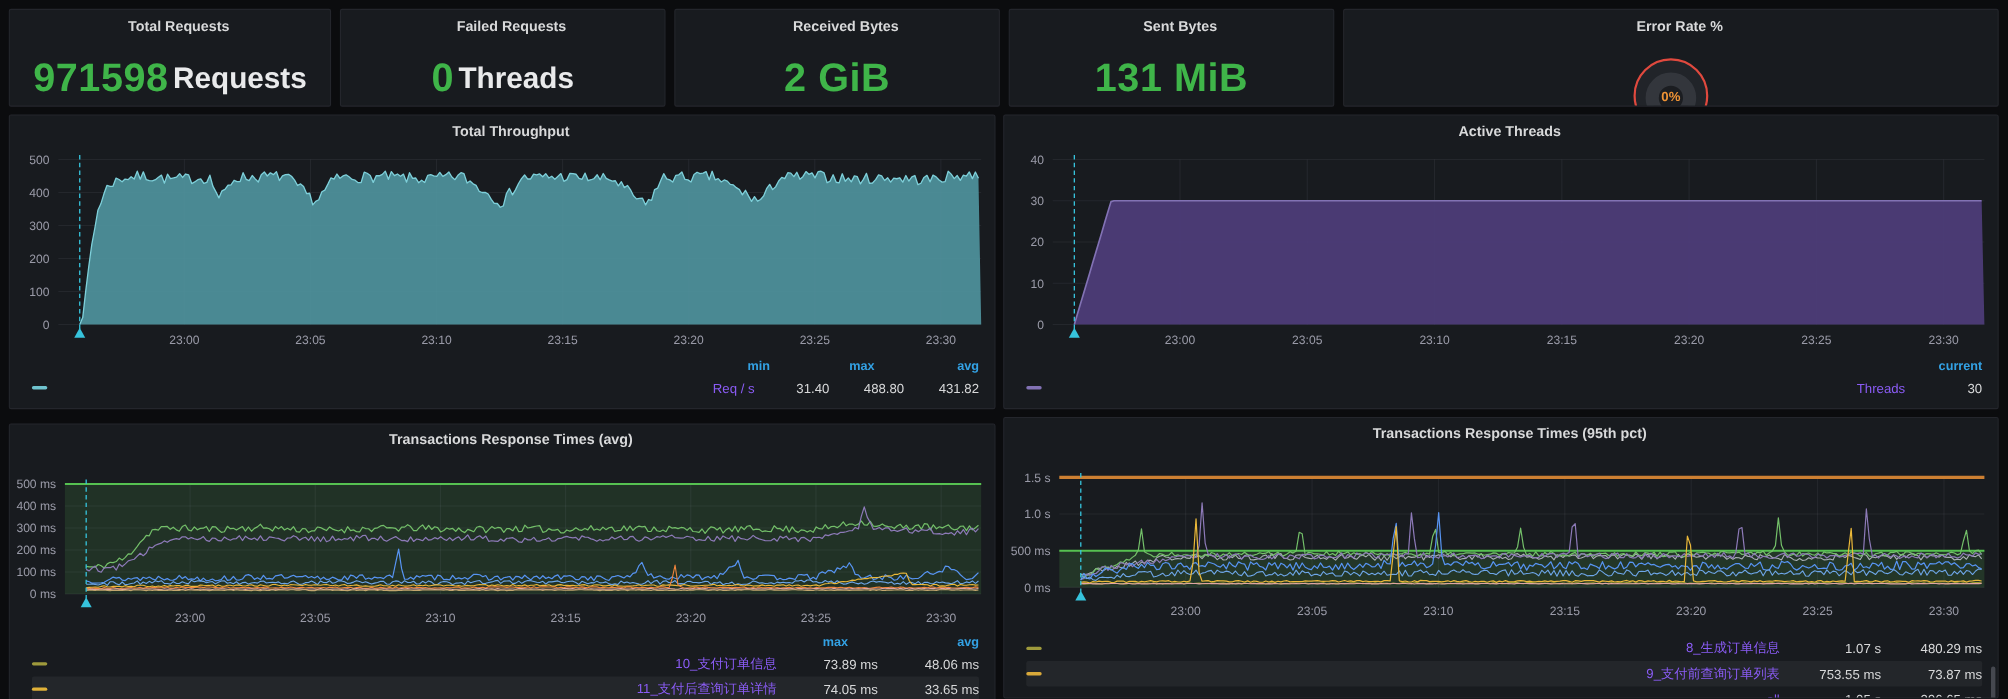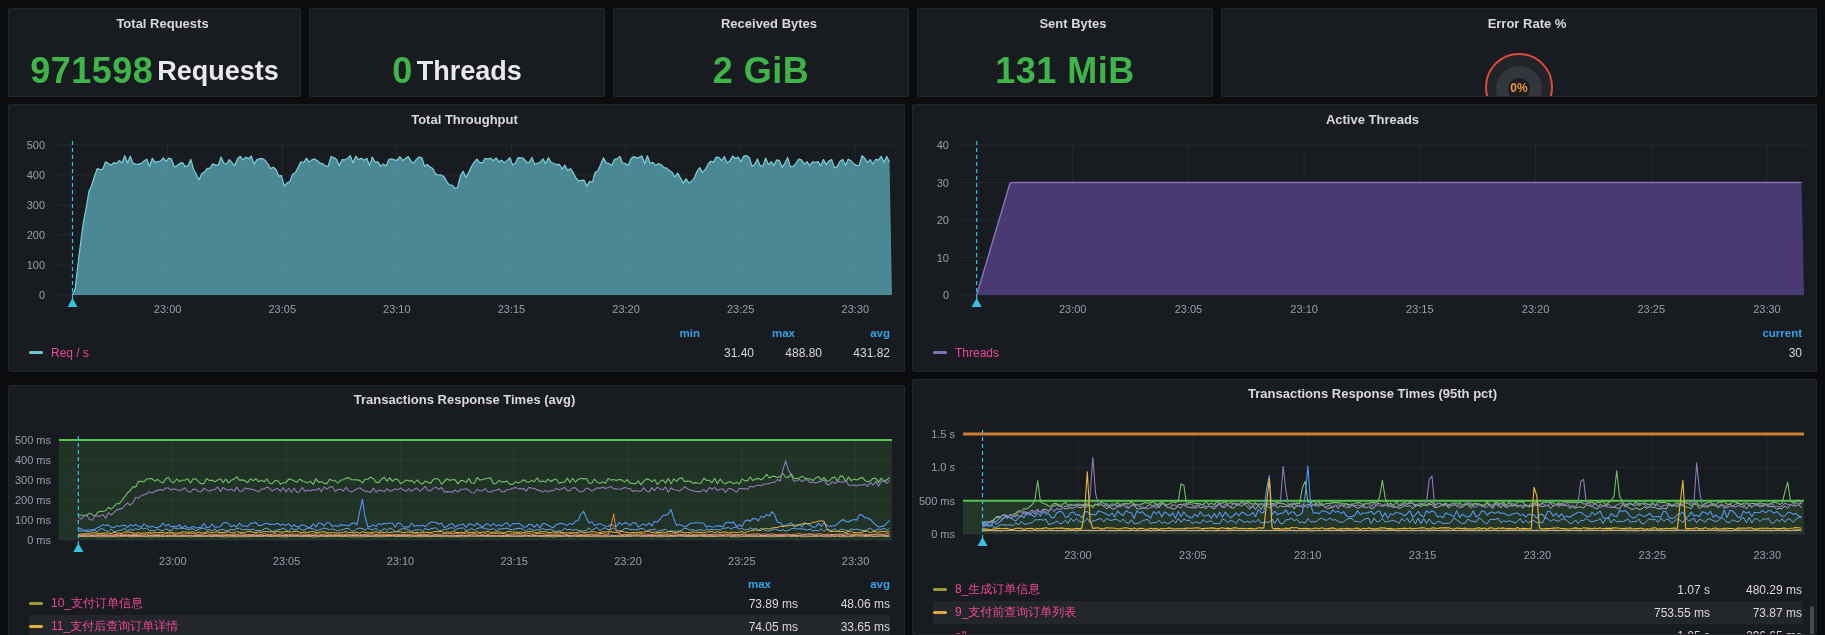--- a/index.html
+++ b/index.html
@@ -21,36 +21,37 @@
     color:#ef9335; font-size:12px; font-weight:700; }
   
   svg.ts { position:absolute; left:0; width:100%; display:block; }
   svg.ts text.tick { fill:rgba(204,204,220,0.72); font-size:11px; font-family:"Liberation Sans","DejaVu Sans",sans-serif; }
   .legend { position:absolute; left:0; right:0; padding:0 14px 0 20px; }
   .legend-head { display:flex; justify-content:flex-end; align-items:center; height:20px; padding-top:4px;gap:27px; }
   .lh { font-size:11.5px; font-weight:700; color:#33a2e5; text-align:right; }
   .legend-row { display:flex; align-items:center; height:23px; border-radius:2px; }
   .legend-row.hl { background:rgba(255,255,255,0.05); }
   .dash { width:14px; height:3px; border-radius:2px; margin-right:8px; flex:0 0 auto; }
-  .llabel { font-size:12px; color:#ec4899; flex:1 1 auto; white-space:nowrap; overflow:hidden; }
+  .llabel { font-size:12px; color:#8b5cf6; flex:1 1 auto; white-space:nowrap; overflow:hidden;text-align:right; }
   .lval { font-size:12px; color:#d8d9da; text-align:right; }
   .w68 { width:68px; } .w70 { width:70px; } .w92 { width:92px; }
   .sb-thumb { position:absolute; right:2px; top:40px; width:4px; height:34px; background:#45484f; border-radius:2px; }
 </style>
 </head>
 <body>
 
 <div class="panel stat" style="left:8px;top:8px;width:293px;height:89px">
   <div class="ptitle">Total Requests</div>
   <div class="stat-vals">
     <span class="stat-num">971598</span>
     <span class="stat-suf">Requests</span>
   </div>
 </div>
 <div class="panel stat" style="left:309px;top:8px;width:296px;height:89px">
+  <div class="ptitle">Failed Requests</div>
   <div class="stat-vals">
     <span class="stat-num">0</span>
     <span class="stat-suf">Threads</span>
   </div>
 </div>
 <div class="panel stat" style="left:613px;top:8px;width:296px;height:89px">
   <div class="ptitle">Received Bytes</div>
   <div class="stat-vals">
     <span class="stat-num">2 GiB</span>
   </div>

